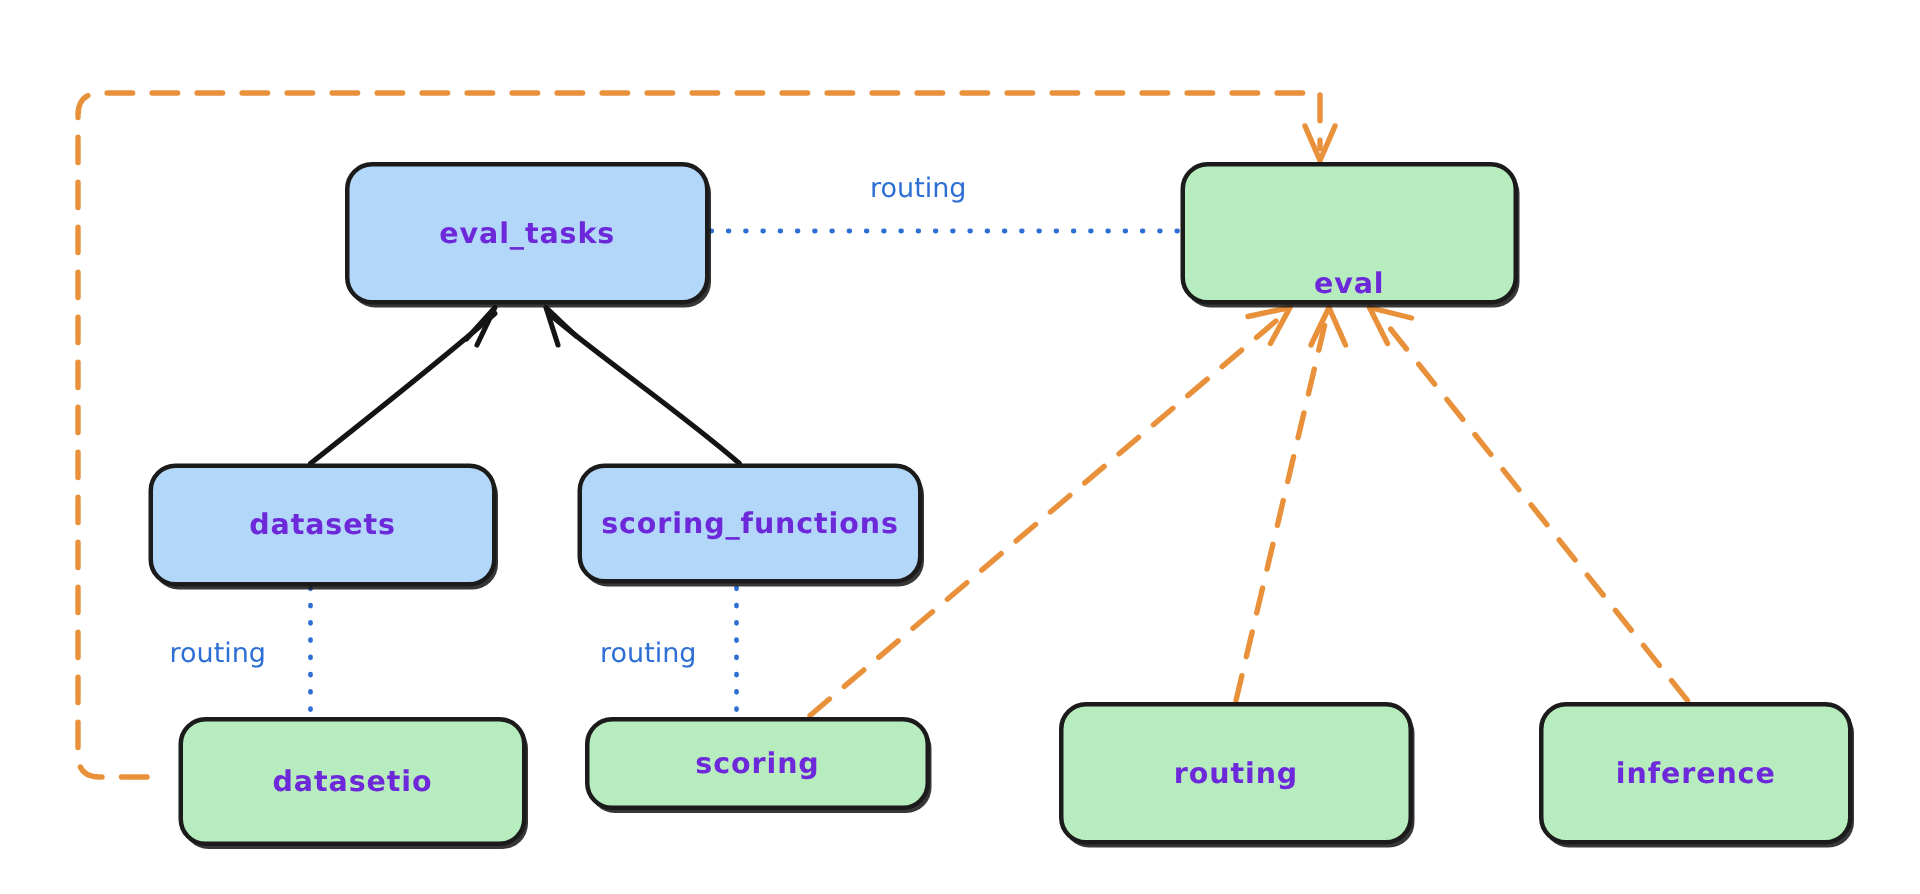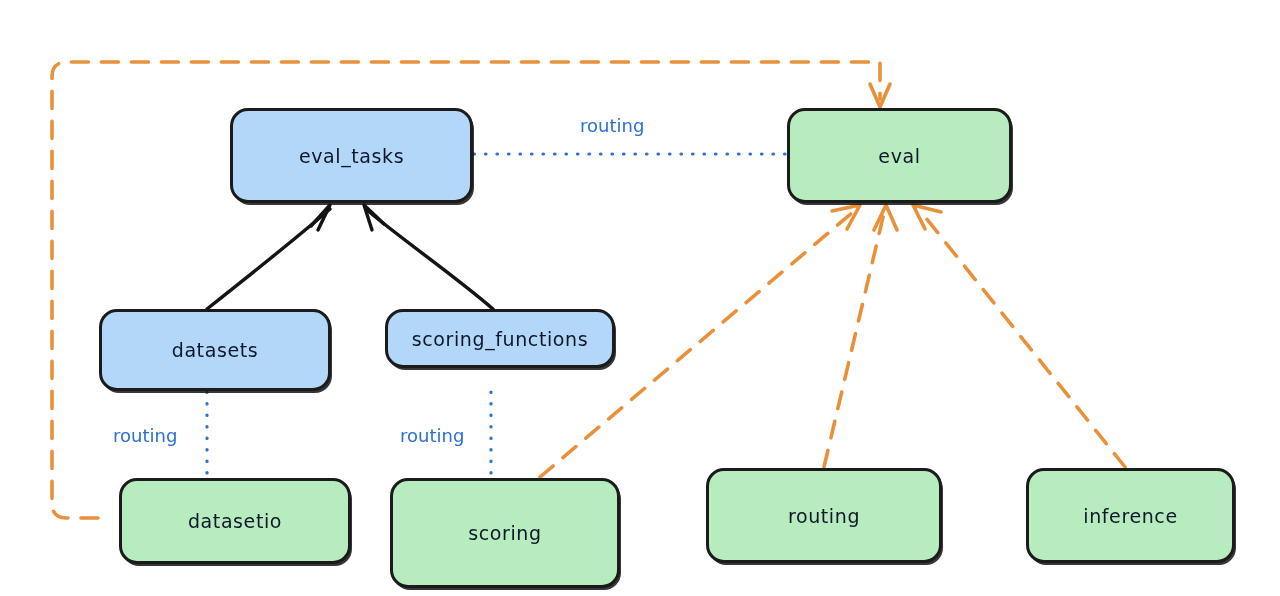--- a/index.html
+++ b/index.html
@@ -10,22 +10,22 @@
   svg.layer{position:absolute;left:0;top:0;width:1280px;height:596px;}
   svg.edges{z-index:1;}
   .nodes{position:absolute;left:0;top:0;width:1280px;height:596px;z-index:2;}
 
   .node{position:absolute;box-sizing:border-box;
         border:3px solid #1b1b1b;border-radius:18px;
         display:flex;align-items:center;justify-content:center;
         box-shadow:2px 3px 0 -1px rgba(20,20,20,.85);}
   .node .label{
         font-family:"DejaVu Sans", sans-serif;
-        font-size:19px;letter-spacing:.6px;color:#0f172a;
-        white-space:nowrap;}
+        font-size:19px;letter-spacing:.6px;color:#6d28d9;
+        white-space:nowrap;font-weight:bold;}
   .node.blue{background:#b3d7f8;}
   .node.green{background:#b7ecbf;}
 
   .edge-label{position:absolute;z-index:3;
         font-family:"DejaVu Sans", sans-serif;
         font-size:18px;color:#2d6fd4;white-space:nowrap;}
 </style>
 </head>
 <body>
 
@@ -75,37 +75,37 @@
       <path d="M913,205 L 941,212 M913,205 L 925,229" fill="none" stroke="#e8913a" stroke-width="3.6" stroke-linecap="round"></path>
     </g>
   </svg>
 
   <div class="nodes">
 
     <div class="node blue" style="left:230px;top:108px;width:243px;height:95px;">
       <span class="label">eval_tasks</span>
     </div>
 
-    <div class="node green" style="left:787px;top:108px;width:225px;height:95px;">
+    <div class="node green" style="left:787px;top:108px;width:225px;height:95px;align-items:flex-end;">
       <span class="label">eval</span>
     </div>
 
     <div class="node blue" style="left:99px;top:309px;width:232px;height:82px;align-items:center;">
       <span class="label">datasets</span>
     </div>
 
-    <div class="node blue" style="left:385px;top:309px;width:230px;height:59px;">
+    <div class="node blue" style="left:385px;top:309px;width:230px;height:80px;">
       <span class="label">scoring_functions</span>
     </div>
 
     <div class="node green" style="left:99px;top:478px;width:232px;height:86px;margin-left:20px;">
       <span class="label">datasetio</span>
     </div>
 
-    <div class="node green" style="left:390px;top:478px;width:230px;height:110px;">
+    <div class="node green" style="left:390px;top:478px;width:230px;height:62px;">
       <span class="label">scoring</span>
     </div>
 
     <div class="node green" style="left:706px;top:468px;width:236px;height:95px;">
       <span class="label">routing</span>
     </div>
 
     <div class="node green" style="left:1026px;top:468px;width:209px;height:95px;text-align:center;">
       <span class="label">inference</span>
     </div>

